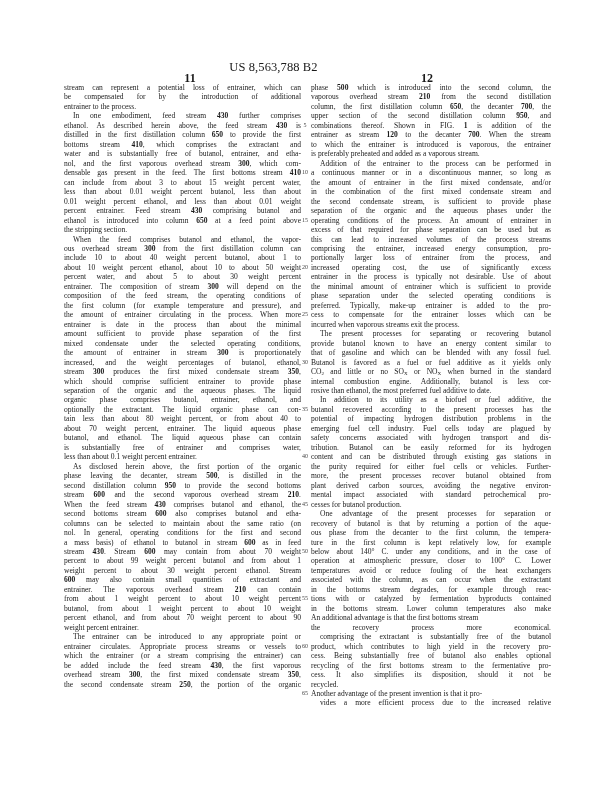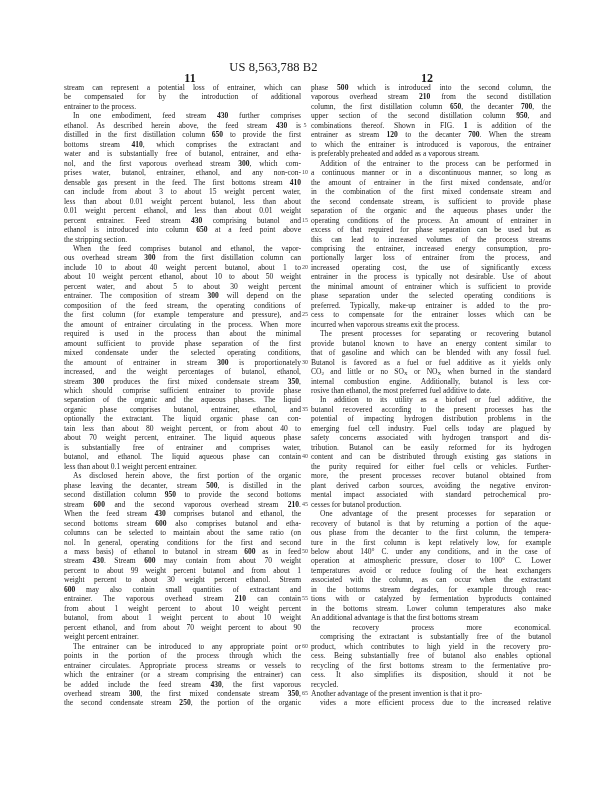--- a/index.html
+++ b/index.html
@@ -31,72 +31,70 @@
 <div class="column left" id="leftcol">
     <span class="line">stream can represent a potential loss of entrainer, which can</span>
     <span class="line">be compensated for by the introduction of additional</span>
     <span class="line last">entrainer to the process.</span>
     <span class="line" style="text-indent: 9px;">In one embodiment, feed stream <b>430</b> further comprises</span>
     <span class="line">ethanol. As described herein above, the feed stream <b>430</b> is</span>
     <span class="line">distilled in the first distillation column <b>650</b> to provide the first</span>
     <span class="line">bottoms stream <b>410</b>, which comprises the extractant and</span>
     <span class="line">water and is substantially free of butanol, entrainer, and etha-</span>
     <span class="line">nol, and the first vaporous overhead stream <b>300</b>, which com-</span>
-    <span class="line">prises water, butanol, entrainer, ethanol, and any non-con-</span>
     <span class="line">densable gas present in the feed. The first bottoms stream <b>410</b></span>
     <span class="line">can include from about 3 to about 15 weight percent water,</span>
     <span class="line">less than about 0.01 weight percent butanol, less than about</span>
     <span class="line">0.01 weight percent ethanol, and less than about 0.01 weight</span>
     <span class="line">percent entrainer. Feed stream <b>430</b> comprising butanol and</span>
     <span class="line">ethanol is introduced into column <b>650</b> at a feed point above</span>
     <span class="line last">the stripping section.</span>
     <span class="line" style="text-indent: 9px;">When the feed comprises butanol and ethanol, the vapor-</span>
     <span class="line">ous overhead stream <b>300</b> from the first distillation column can</span>
     <span class="line">include 10 to about 40 weight percent butanol, about 1 to</span>
     <span class="line">about 10 weight percent ethanol, about 10 to about 50 weight</span>
     <span class="line">percent water, and about 5 to about 30 weight percent</span>
     <span class="line">entrainer. The composition of stream <b>300</b> will depend on the</span>
     <span class="line">composition of the feed stream, the operating conditions of</span>
     <span class="line">the first column (for example temperature and pressure), and</span>
     <span class="line">the amount of entrainer circulating in the process. When more</span>
-    <span class="line">required is used in the process than about the minimal</span>
+    <span class="line">entrainer is date in the process than about the minimal</span>
     <span class="line">amount sufficient to provide phase separation of the first</span>
     <span class="line">mixed condensate under the selected operating conditions,</span>
     <span class="line">the amount of entrainer in stream <b>300</b> is proportionately</span>
     <span class="line">increased, and the weight percentages of butanol, ethanol,</span>
     <span class="line">stream <b>300</b> produces the first mixed condensate stream <b>350</b>,</span>
     <span class="line">which should comprise sufficient entrainer to provide phase</span>
     <span class="line">separation of the organic and the aqueous phases. The liquid</span>
     <span class="line">organic phase comprises butanol, entrainer, ethanol, and</span>
     <span class="line">optionally the extractant. The liquid organic phase can con-</span>
     <span class="line">tain less than about 80 weight percent, or from about 40 to</span>
     <span class="line">about 70 weight percent, entrainer. The liquid aqueous phase</span>
+    <span class="line">butanol, and ethanol. The liquid aqueous phase can contain</span>
     <span class="line">is substantially free of entrainer and comprises water,</span>
-    <span class="line">butanol, and ethanol. The liquid aqueous phase can contain</span>
     <span class="line last">less than about 0.1 weight percent entrainer.</span>
     <span class="line" style="text-indent: 9px;">As disclosed herein above, the first portion of the organic</span>
     <span class="line">phase leaving the decanter, stream <b>500</b>, is distilled in the</span>
     <span class="line">second distillation column <b>950</b> to provide the second bottoms</span>
     <span class="line">stream <b>600</b> and the second vaporous overhead stream <b>210</b>.</span>
     <span class="line">When the feed stream <b>430</b> comprises butanol and ethanol, the</span>
     <span class="line">second bottoms stream <b>600</b> also comprises butanol and etha-</span>
     <span class="line">columns can be selected to maintain about the same ratio (on</span>
     <span class="line">nol. In general, operating conditions for the first and second</span>
     <span class="line">a mass basis) of ethanol to butanol in stream <b>600</b> as in feed</span>
     <span class="line">stream <b>430</b>. Stream <b>600</b> may contain from about 70 weight</span>
     <span class="line">percent to about 99 weight percent butanol and from about 1</span>
     <span class="line">weight percent to about 30 weight percent ethanol. Stream</span>
     <span class="line"><b>600</b> may also contain small quantities of extractant and</span>
     <span class="line">entrainer. The vaporous overhead stream <b>210</b> can contain</span>
     <span class="line">from about 1 weight percent to about 10 weight percent</span>
     <span class="line">butanol, from about 1 weight percent to about 10 weight</span>
     <span class="line">percent ethanol, and from about 70 weight percent to about 90</span>
     <span class="line last">weight percent entrainer.</span>
     <span class="line" style="text-indent: 9px;">The entrainer can be introduced to any appropriate point or</span>
-    <span class="line">points in the portion of the process through which the</span>
     <span class="line">entrainer circulates. Appropriate process streams or vessels to</span>
     <span class="line">which the entrainer (or a stream comprising the entrainer) can</span>
     <span class="line">be added include the feed stream <b>430</b>, the first vaporous</span>
     <span class="line">overhead stream <b>300</b>, the first mixed condensate stream <b>350</b>,</span>
     <span class="line">the second condensate stream <b>250</b>, the portion of the organic</span>
   </div>
 <div class="gutter" id="gutter">
     <span style="top: 38.88px;">5</span>
     <span style="top: 86.23px;">10</span>
     <span style="top: 133.58px;">15</span>

